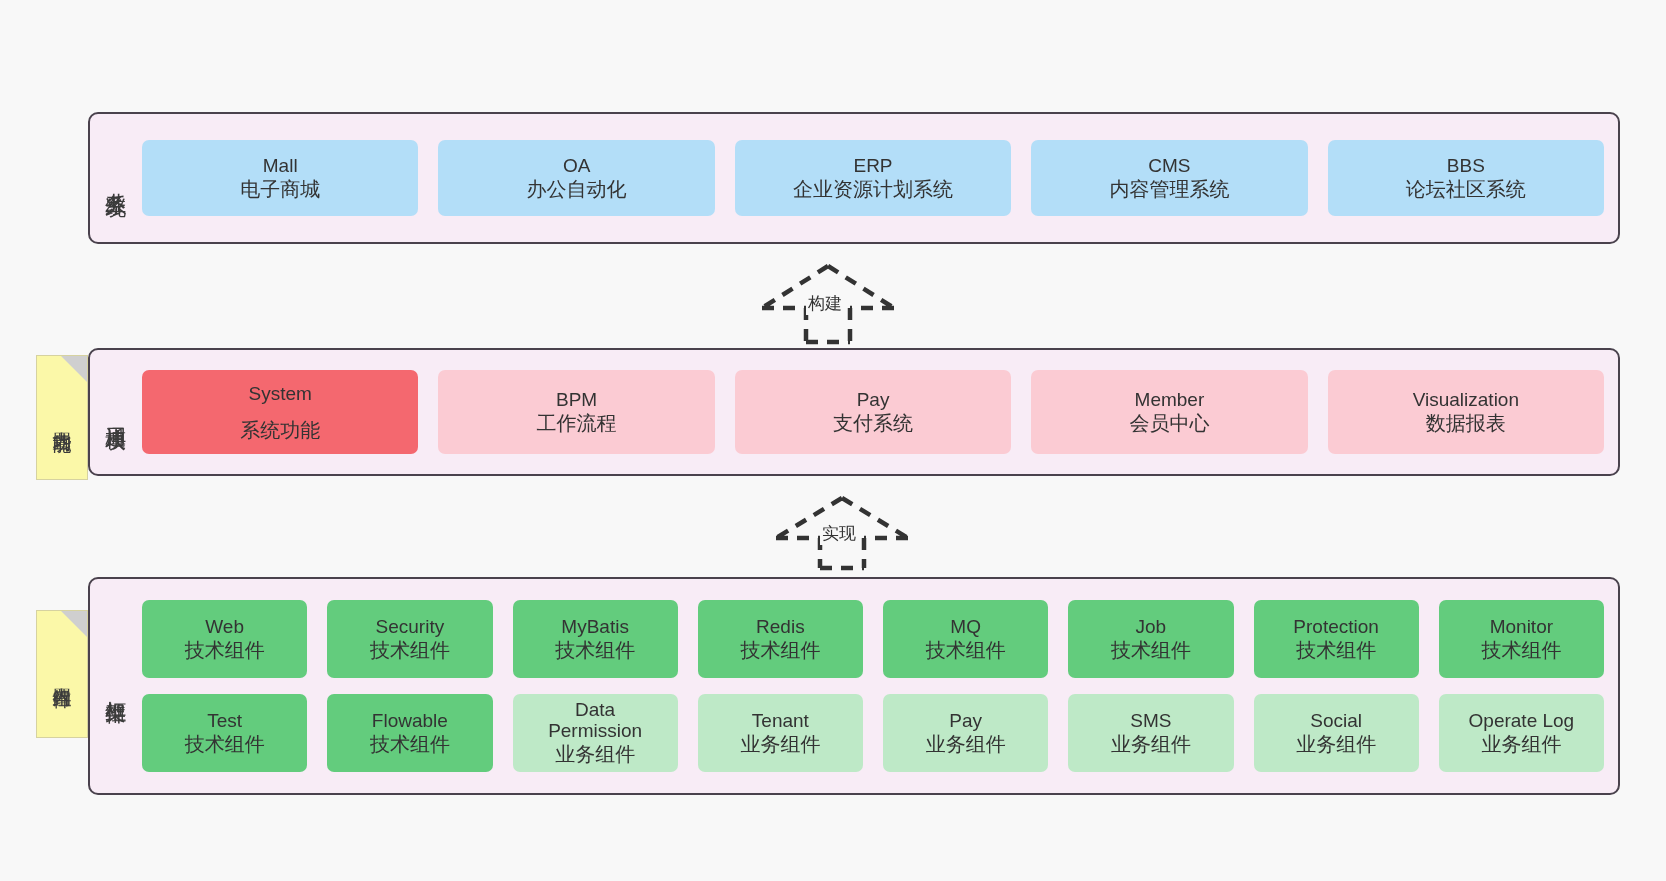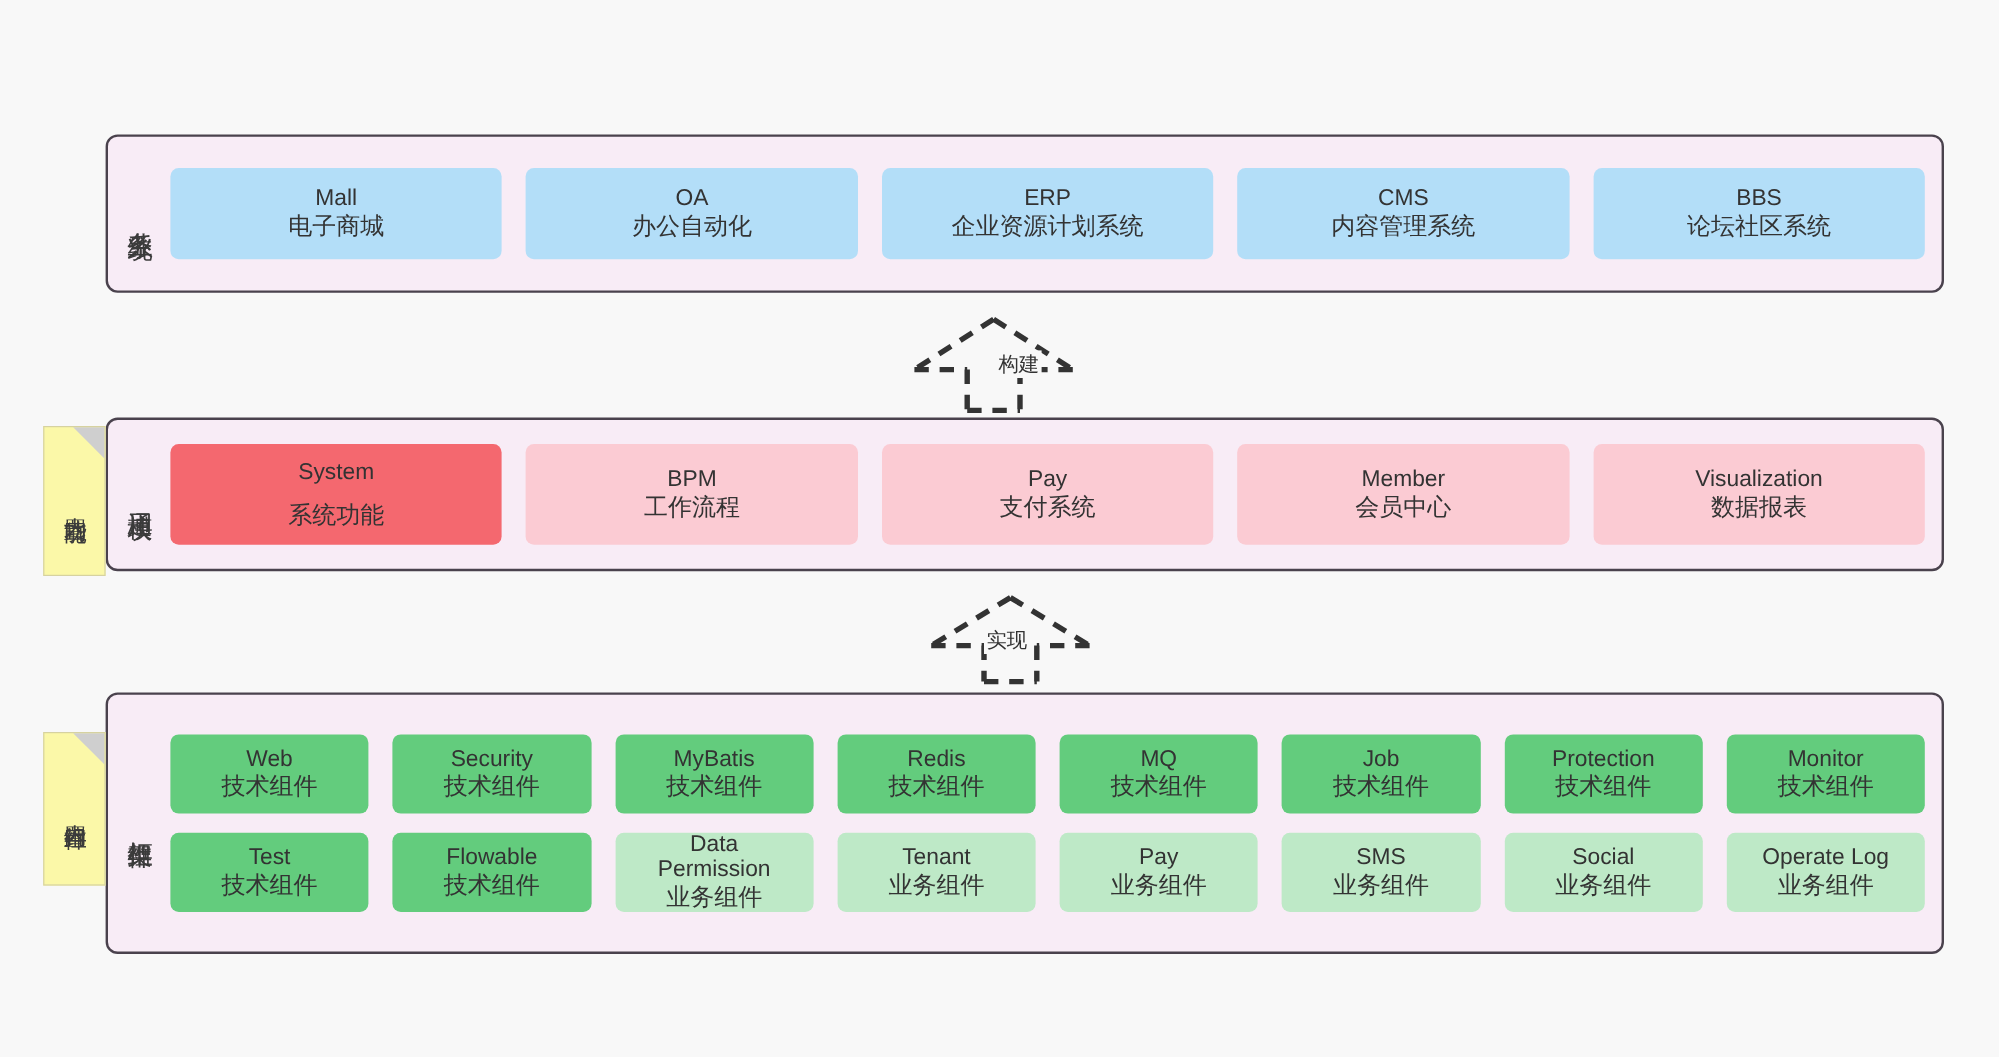--- a/index.html
+++ b/index.html
@@ -69,21 +69,21 @@
     color: #333333;
     line-height: 1.22;
     box-sizing: border-box;
     padding: 4px 22px;
   }
   .node .t1 { font-size: 19px; }
   .node .t2 { font-size: 20px; }
 
   .h-business .node { height: 76px; background: #b3def8; }
   .h-module .node  { height: 84px; }
-  .h-frame .node   { height: 66px; }
+  .h-frame .node   { height: 78px; }
 
   .c-blue       { background: #b3def8; }
   .c-red        { background: #f4686f; gap: 13px; }
   .c-lightpink  { background: #fbcbd3; }
   .c-green      { background: #63cc7d; }
   .c-lightgreen { background: #bee9c7; }
 
   
   .note {
     position: absolute;
@@ -158,21 +158,21 @@
           <span class="t2">论坛社区系统</span>
         </div>
       </div>
     </div>
   </div>
 
   <div class="uml-arrow" style="left:758px; top:262px; width:140px; height:82px;">
     <svg width="140" height="82" viewBox="0 0 140 82" aria-hidden="true">
       <path d="M 70 4 L 136 46 M 70 4 L 4 46 M 4 46 L 48 46 M 136 46 L 92 46 M 48 46 L 48 80 M 92 46 L 92 80 M 48 80 L 92 80" fill="none" stroke="#333333" stroke-width="4.5" stroke-dasharray="12 9" stroke-linecap="butt"></path>
     </svg>
-    <span class="lbl" style="left:48px; top:30px;margin-left:24px;">构建</span>
+    <span class="lbl" style="left:48px; top:30px;">构建</span>
   </div>
 
   <div class="layer h-module" style="left:88px; top:348px; width:1532px; height:128px;">
     <div class="layer-title">通用模块</div>
     <div class="layer-body">
       <div class="row">
         <div class="node c-red">
           <span class="t1">System</span>
           <span class="t2">系统功能</span>
         </div>

